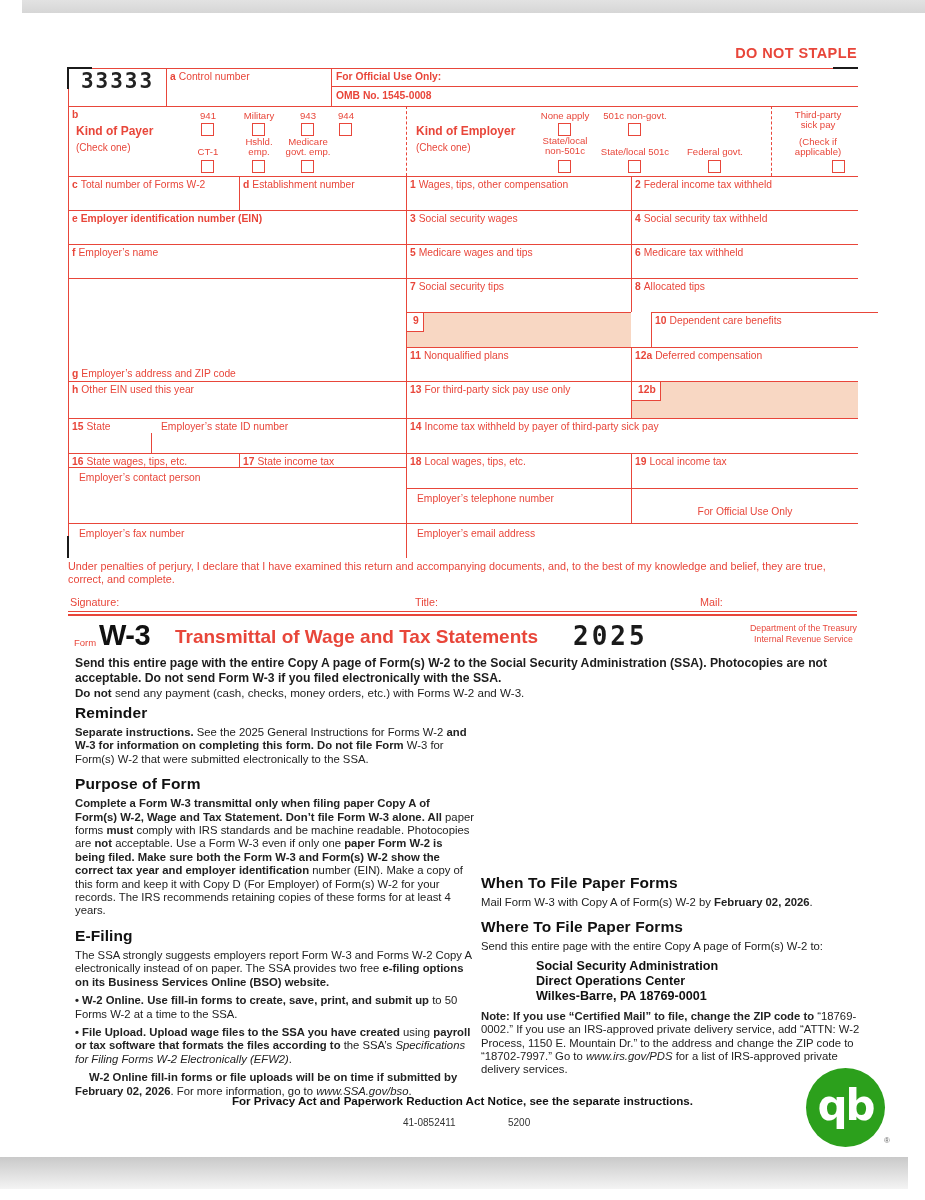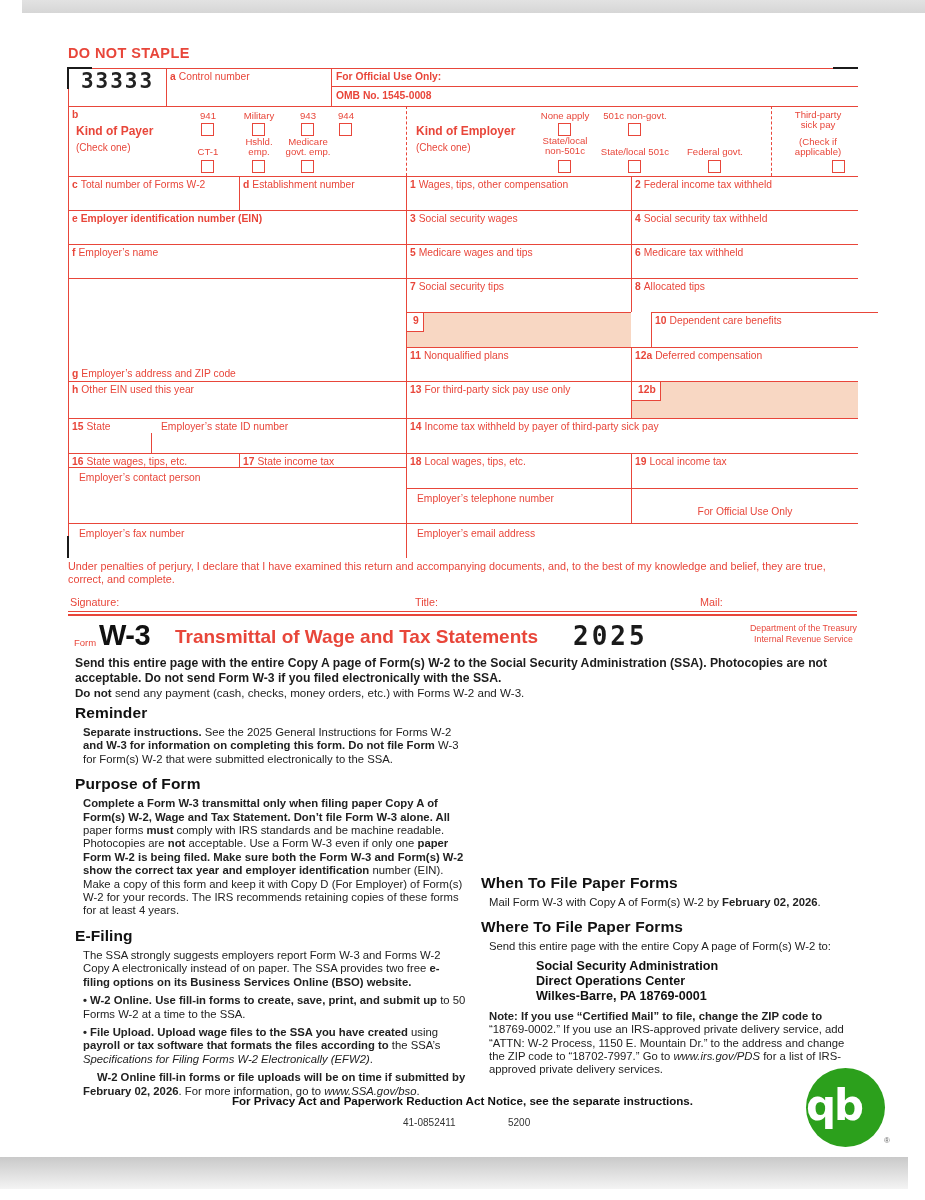--- a/index.html
+++ b/index.html
@@ -10,21 +10,21 @@
   }
   *{margin:0;padding:0;box-sizing:border-box}
   html,body{width:925px;height:1200px;overflow:hidden;background:#fff;
     font-family:"Liberation Sans","DejaVu Sans",sans-serif;}
   .page{position:relative;width:925px;height:1200px;background:#fff}
   .edge-top{position:absolute;left:22px;top:0;width:903px;height:13px;
     background:linear-gradient(to bottom,#e2e2e2,#d6d6d6);}
   .edge-bottom{position:absolute;left:0;top:1157px;width:908px;height:32px;
     background:linear-gradient(to bottom,#c9c9c9,#f4f4f4);}
 
-  .staple{position:absolute;left:68px;top:45px;width:789px;text-align:left;
+  .staple{position:absolute;left:68px;top:45px;width:789px;text-align:right;
     color:var(--red);font-weight:bold;font-size:14.5px;letter-spacing:.4px}
 
   
   .form{position:absolute;left:68px;top:68px;width:789px;height:489px;
     border:1px solid var(--red);}
   .cell{position:absolute;border-left:1px solid var(--red);border-top:1px solid var(--red);
     padding:2px 3px;font-size:10.3px;line-height:11.5px;color:var(--red);background:#fff}
   .cell.nl{border-left:none}
   .cell.nt{border-top:none}
   .cell.dl{border-left-style:dashed}
@@ -73,35 +73,35 @@
   .transmit{position:absolute;left:75px;top:656px;width:782px;color:var(--ink)}
   .transmit .l1{font-weight:bold;font-size:12.2px;line-height:14.6px}
   .transmit .l2{font-size:11.6px;line-height:14px;margin-top:1px}
 
   
   .colL{position:absolute;left:75px;top:692px;width:399px;color:#222}
   .colR{position:absolute;left:481px;top:874px;width:379px;color:#222}
   h3{color:#111;font-size:15.5px;margin:9px 0 4px;letter-spacing:.1px}
   .colL h3:first-child{margin-top:12px}
   .colR h3:first-child{margin-top:0}
-  p.body{font-size:11.3px;line-height:13.4px;margin:0 8px 5px}
+  p.body{font-size:11.3px;line-height:13.4px;margin:0 0 5px}
   p.tindent{text-indent:14px}
   .b{font-weight:bold}
   .i{font-style:italic}
   .addr{font-weight:bold;font-size:12.6px;line-height:15px;margin:2px 0 6px 55px;color:#111}
 
   
   .privacy{position:absolute;left:68px;top:1094px;width:789px;text-align:center;
     font-weight:bold;font-size:11.6px;color:#111}
   .catnum{position:absolute;top:1117px;font-size:10px;color:#333}
   .cat1{left:403px}.cat2{left:508px}
 
   
   .qb{position:absolute;left:806px;top:1068px;width:79px;height:79px;border-radius:50%;
-    background:var(--qb);box-shadow:0 0 0 5px #fff;display:flex;align-items:center;}
+    background:var(--qb);box-shadow:0 0 0 5px #fff;display:flex;align-items:center;justify-content:center}
   .qb-text{color:#fff;font-weight:bold;font-size:42px;letter-spacing:-2px;
     font-family:"DejaVu Sans","Liberation Sans",sans-serif;transform:translateY(-2px)}
   .qb-reg{position:absolute;left:884px;top:1136px;font-size:8px;color:#666}
 </style>
 </head>
 <body>
 
 <div class="page">
   <div class="edge-top"></div>
 

